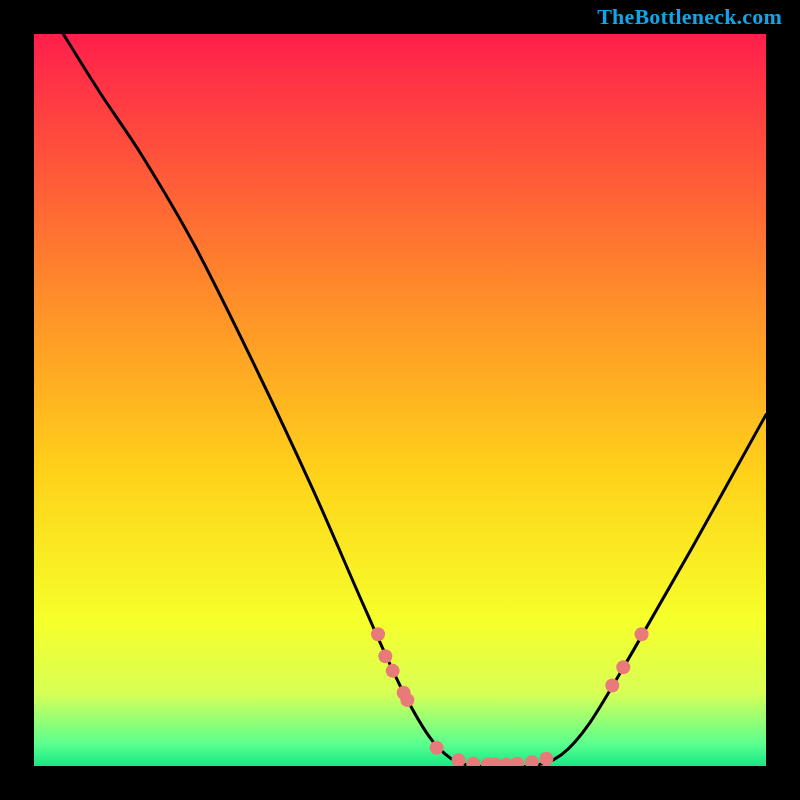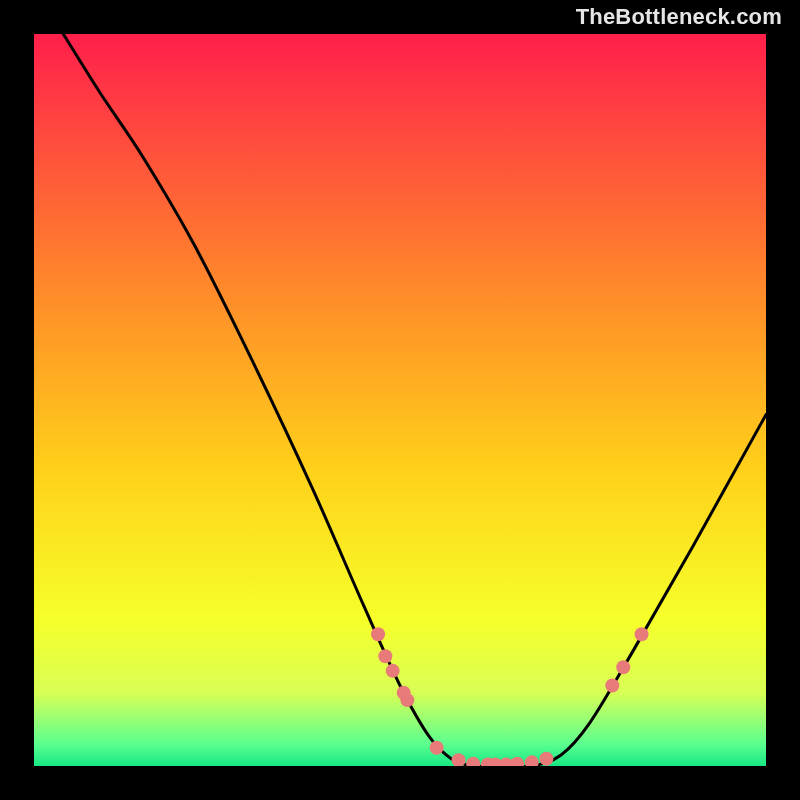--- a/index.html
+++ b/index.html
@@ -7,24 +7,24 @@
   .frame {
     position: relative;
     width: 800px;
     height: 800px;
     background: #000;
   }
   .watermark {
     position: absolute;
     top: 4px;
     right: 18px;
-    font-family: Liberation Sans, sans-serif;
+    font-family: Liberation Serif, serif;
     font-size: 22px;
     font-weight: 600;
-    color: #e5e5e5;
+    color: #0ea5e9;
     letter-spacing: 0.2px;
   }
   .plot {
     position: absolute;
     left: 34px;
     top: 34px;
     width: 732px;
     height: 732px;
   }
   .plot svg { display: block; }

